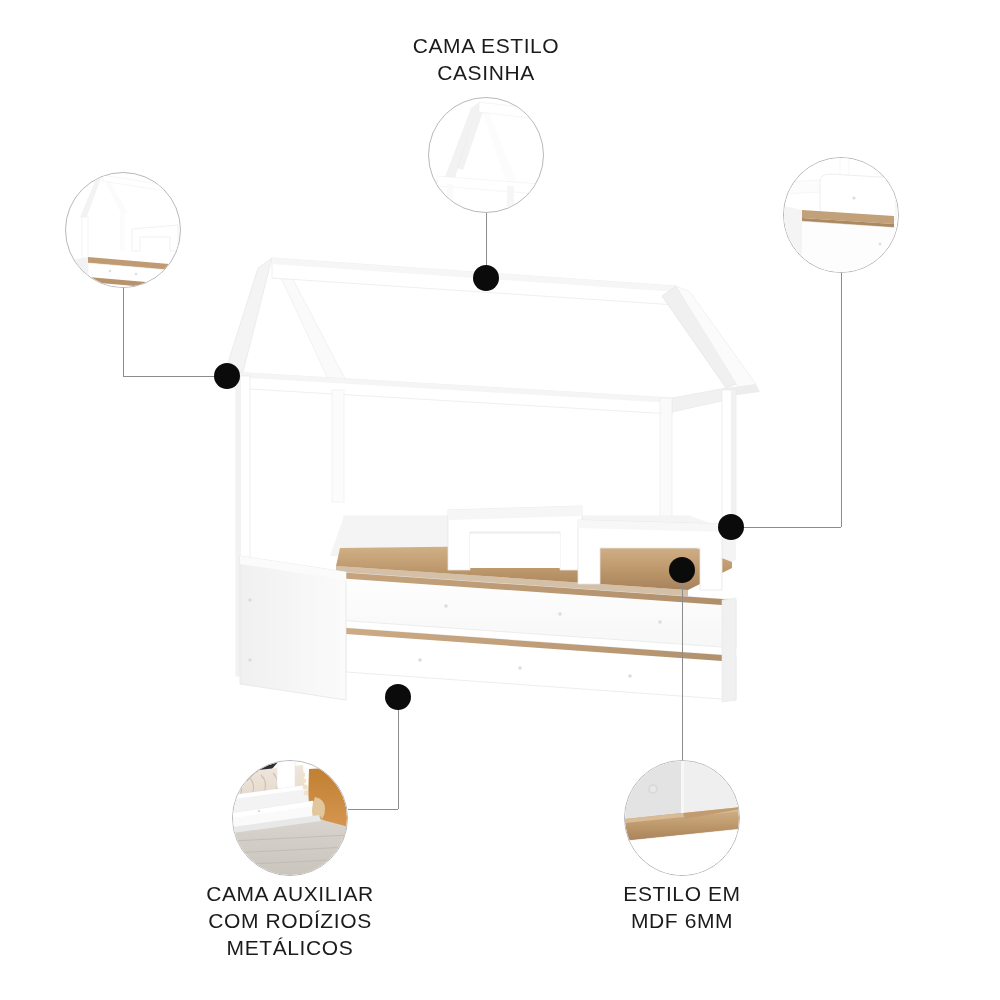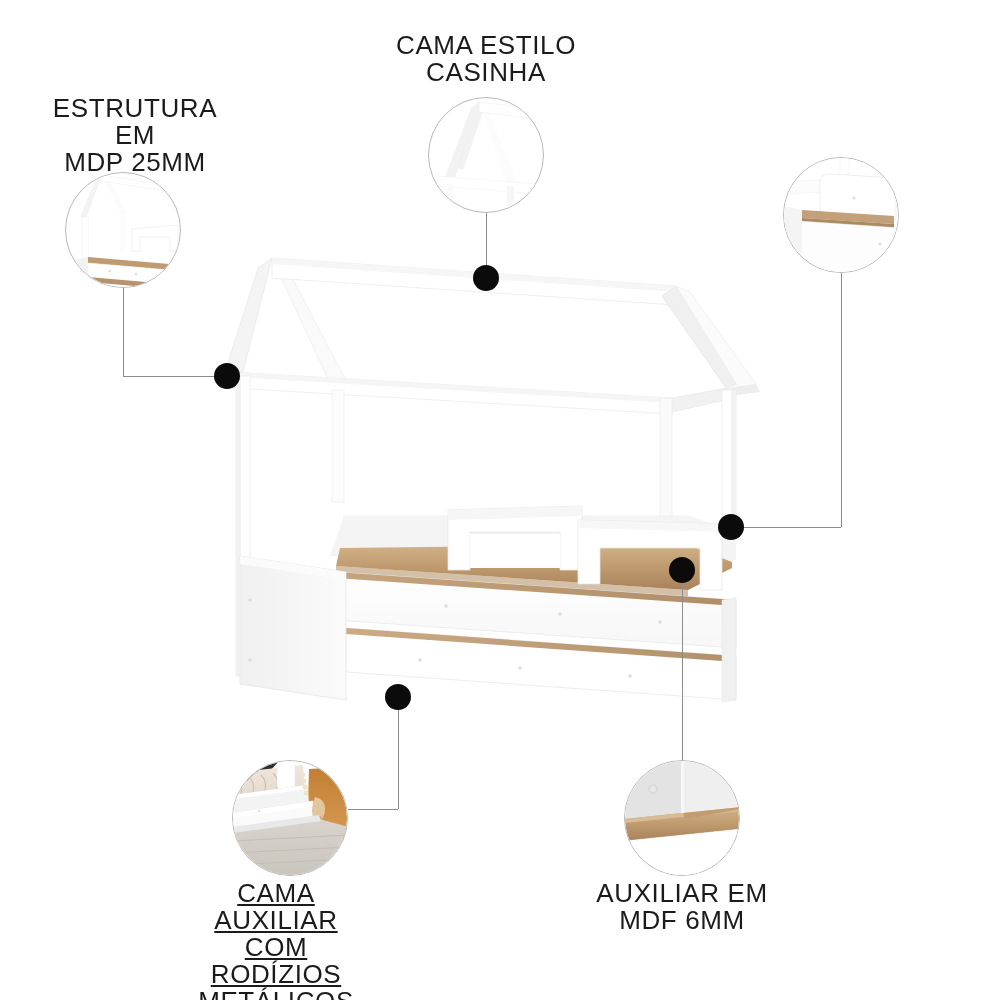--- a/index.html
+++ b/index.html
@@ -9,21 +9,21 @@
     font-family:"Liberation Sans","DejaVu Sans",sans-serif;
     overflow:hidden;
     position:relative;
   }
   #stage{position:absolute;inset:0;width:1000px;height:1000px;}
 
   
   .label{
     position:absolute;
     color:#1b1b1b;
-    font-size:26px;
+    font-size:21px;
     line-height:27px;
     letter-spacing:0.6px;
     text-align:center;
     font-weight:400;
     white-space:pre-line;
     font-family:"Liberation Sans","DejaVu Sans",sans-serif;
     -webkit-font-smoothing:antialiased;
   }
 
   
@@ -308,27 +308,25 @@
 
         <polygon points="0,58 56,52 58,56 116,46 116,68 0,80" fill="url(#woodG)"></polygon>
         <polygon points="0,58 116,46 116,50 0,62" fill="#d8bc96"></polygon>
         <polygon points="58,52 60,58 116,48 116,46" fill="#c29c70"></polygon>
 
         <polygon points="0,80 116,68 116,116 0,116" fill="#ffffff" stroke="#f2f2f2" stroke-width="0.5"></polygon>
       </svg>
     </div>
   </div>
 
-  <div class="label" style="left:40px;top:95px;width:190px;">ESTRUTURA EM
-MDP 25MM</div>
 
   <div class="label" style="left:391px;top:32px;width:190px;">CAMA ESTILO
 CASINHA</div>
 
 
-  <div class="label" style="left:181px;top:880px;width:190px;text-decoration:underline;">CAMA AUXILIAR
+  <div class="label" style="left:195px;top:880px;width:190px;">CAMA AUXILIAR
 COM RODÍZIOS
 METÁLICOS</div>
 
-  <div class="label" style="left:587px;top:880px;width:190px;">AUXILIAR EM
+  <div class="label" style="left:587px;top:880px;width:190px;">ESTILO EM
 MDF 6MM</div>
 
 </div>
 
 </body></html>

